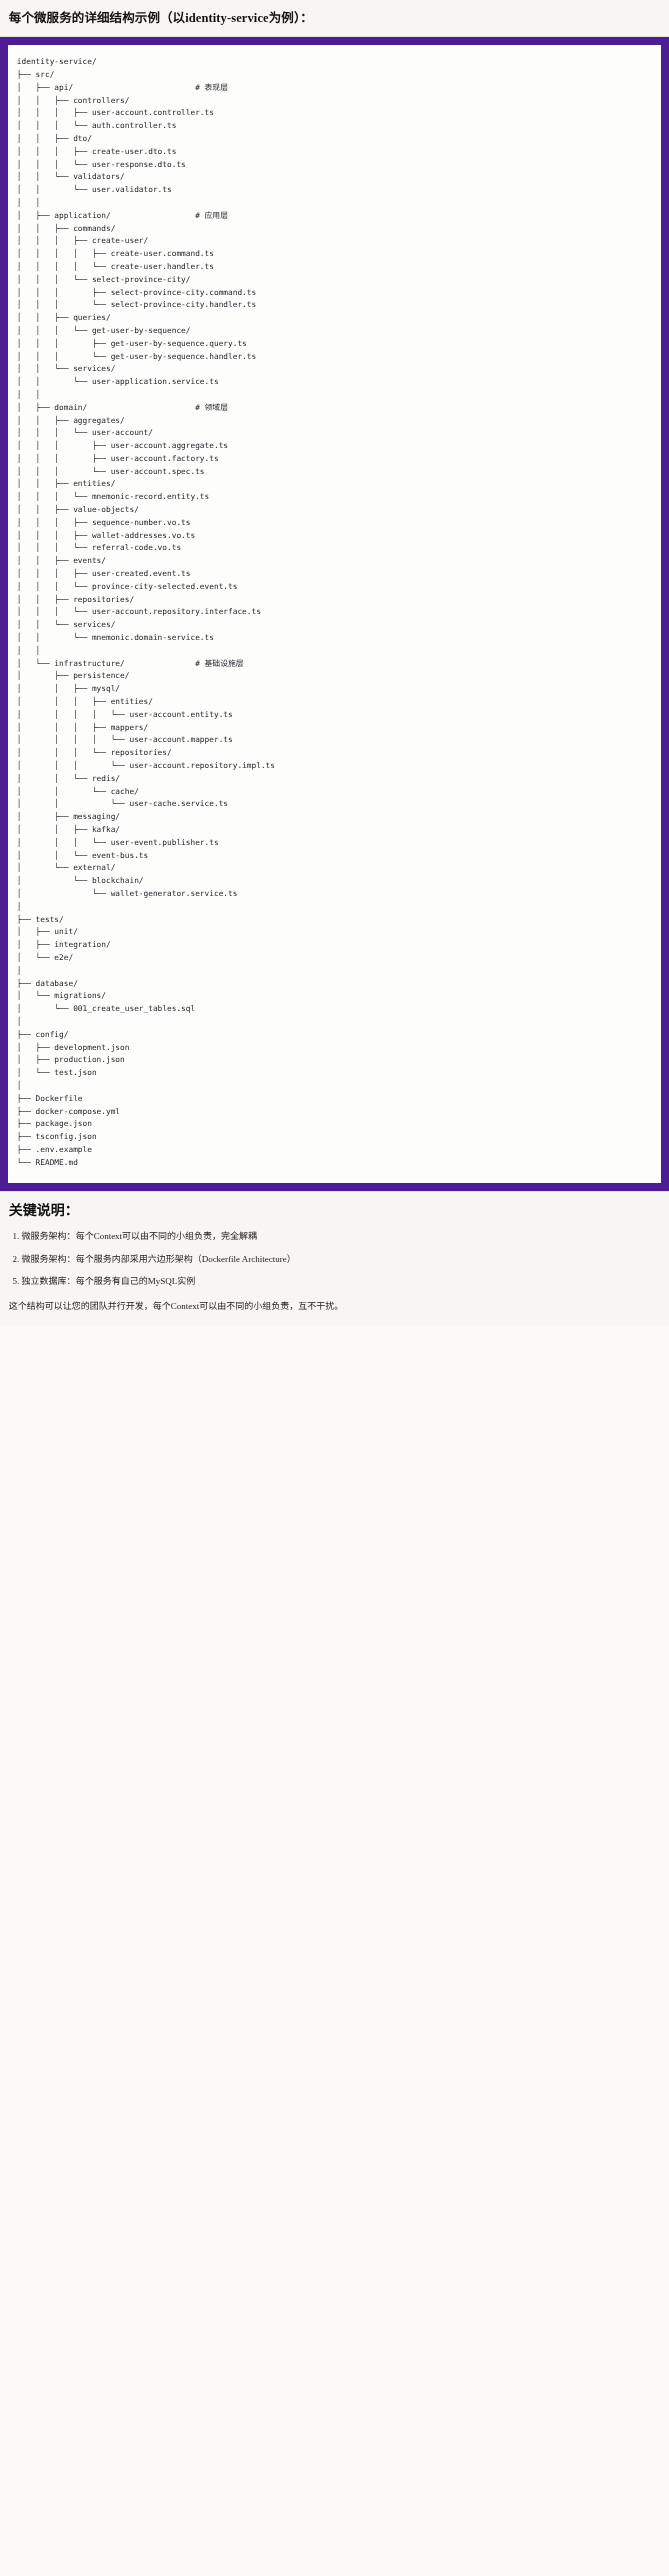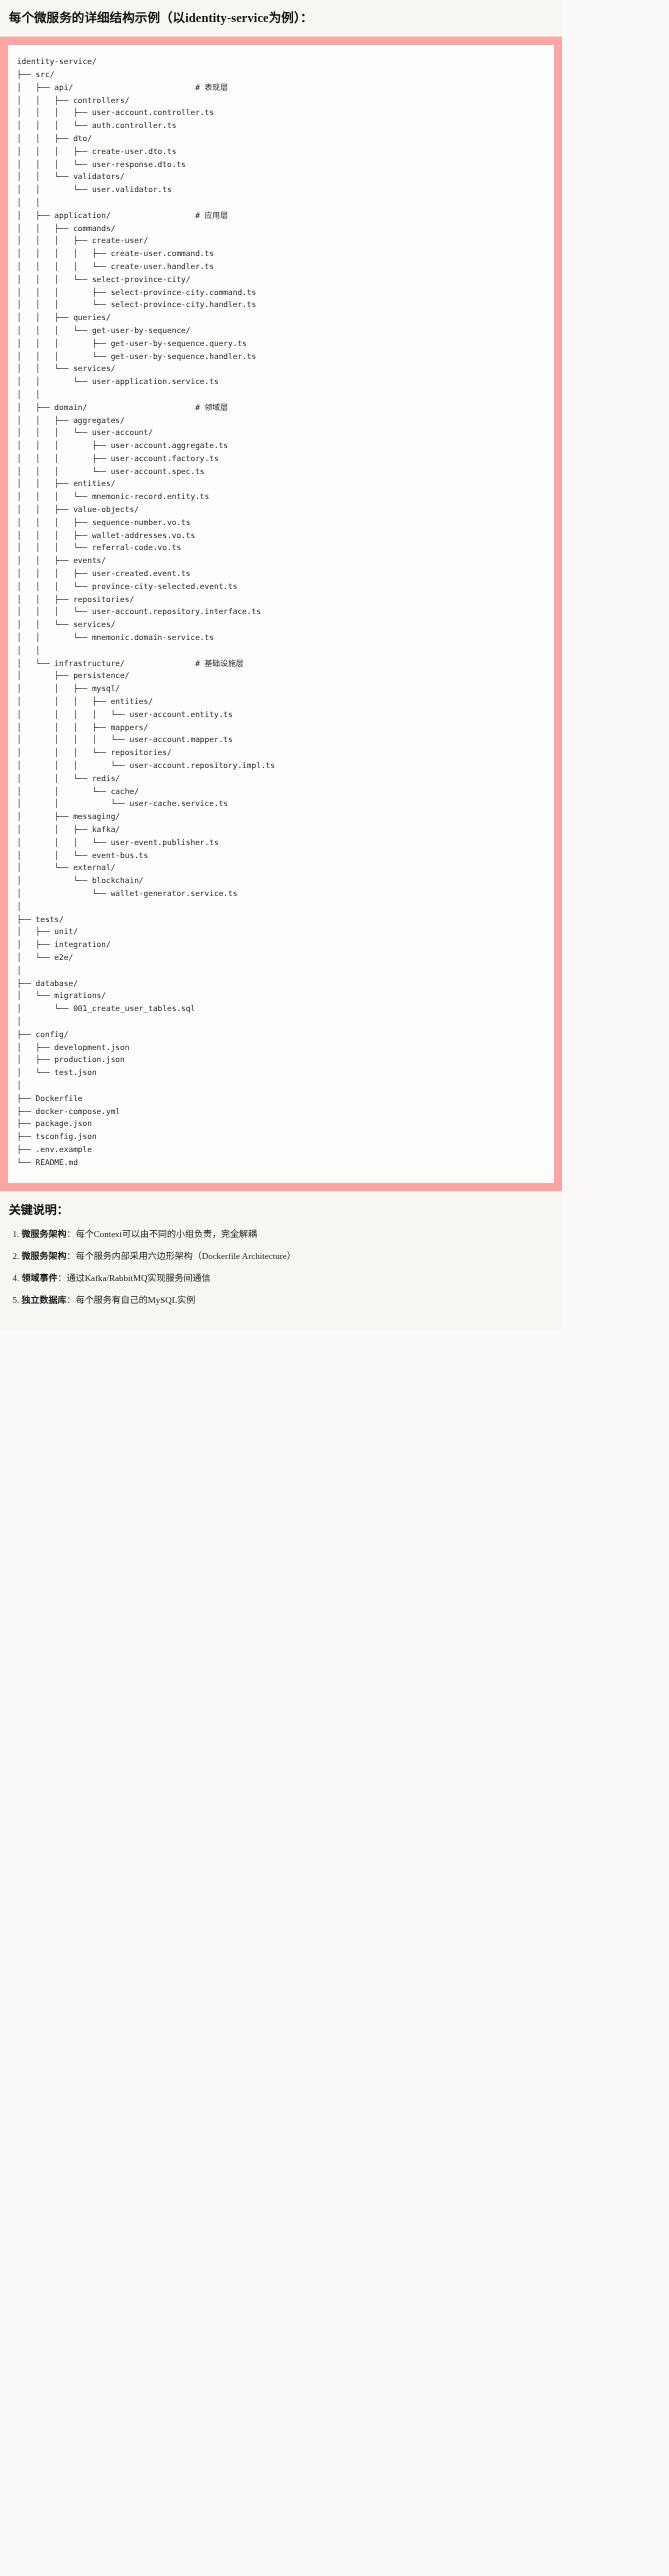--- a/index.html
+++ b/index.html
@@ -8,23 +8,23 @@
     padding: 0;
     background: #fbfaf8;
   }
   body {
     width: 669px;
     font-family: "Liberation Sans", "DejaVu Sans", sans-serif;
     color: #1c1c1c;
     -webkit-font-smoothing: antialiased;
   }
   .page {
-    width: 562px;
+    width: 669px;
     box-sizing: border-box;
-    background: #fca5a5;
+    background: #4c1d95;
   }
 
   
   .doc-title {
     font-family: "Liberation Serif", "DejaVu Serif", serif;
     font-weight: bold;
     font-size: 12.5px;
     line-height: 1.4;
     color: #111111;
     padding: 10px 8.8px 8.8px 8.8px;
@@ -57,44 +57,44 @@
     tab-size: 4;
     letter-spacing: 0px;
   }
 
   
   .notes {
     background: #f7f6f2;
     padding: 10px 8.8px 12.5px 8.8px;
   }
   .notes-heading {
-    font-family: Liberation Sans, sans-serif;
+    font-family: Liberation Mono, monospace;
     font-weight: bold;
-    font-size: 12px;
+    font-size: 14px;
     color: #111111;
     margin: 0 0 8.8px 0;
     line-height: 1.4;
   }
   ol.notes-list {
     margin: 0 0 10px 0;
     padding: 0 0 0 13.8px;
     font-family: "Liberation Serif", "DejaVu Serif", serif;
     font-size: 9px;
     line-height: 1.5;
     color: #1b1b1b;
   }
   ol.notes-list > li {
     margin: 0 0 8.8px 0;
     padding-left: 1.3px;
   }
   ol.notes-list > li:last-child {
     margin-bottom: 0;
   }
   .note-term {
-    font-weight: bold;
+    font-weight: normal;
   }
   .note-sep {
     font-weight: normal;
   }
   .note-text {
     font-weight: normal;
   }
   .closing {
     font-family: "Liberation Serif", "DejaVu Serif", serif;
     font-size: 9px;
@@ -203,20 +203,20 @@
   </div>
 
   <hr class="rule">
 
   <div class="notes">
     <p class="notes-heading">关键说明：</p>
 
     <ol class="notes-list" style="list-style:none;padding-left:2.5px;">
         <li><span class="note-num">1. </span><span class="note-term">微服务架构</span><span class="note-sep">：</span><span class="note-text">每个Context可以由不同的小组负责，完全解耦</span></li>
         <li><span class="note-num">2. </span><span class="note-term">微服务架构</span><span class="note-sep">：</span><span class="note-text">每个服务内部采用六边形架构（Dockerfile Architecture）</span></li>
-        <li><span class="note-num">4. </span><span class="note-term">领域事件</span><span class="note-sep">：</span><span class="note-text">通过Kafka/RabbitMQ实现服务间通信</span></li>
         <li><span class="note-num">5. </span><span class="note-term">独立数据库</span><span class="note-sep">：</span><span class="note-text">每个服务有自己的MySQL实例</span></li>
       </ol>
 
+    <p class="closing">这个结构可以让您的团队并行开发，每个Context可以由不同的小组负责，互不干扰。</p>
   </div>
 
 </div>
 
 
 </body></html>

